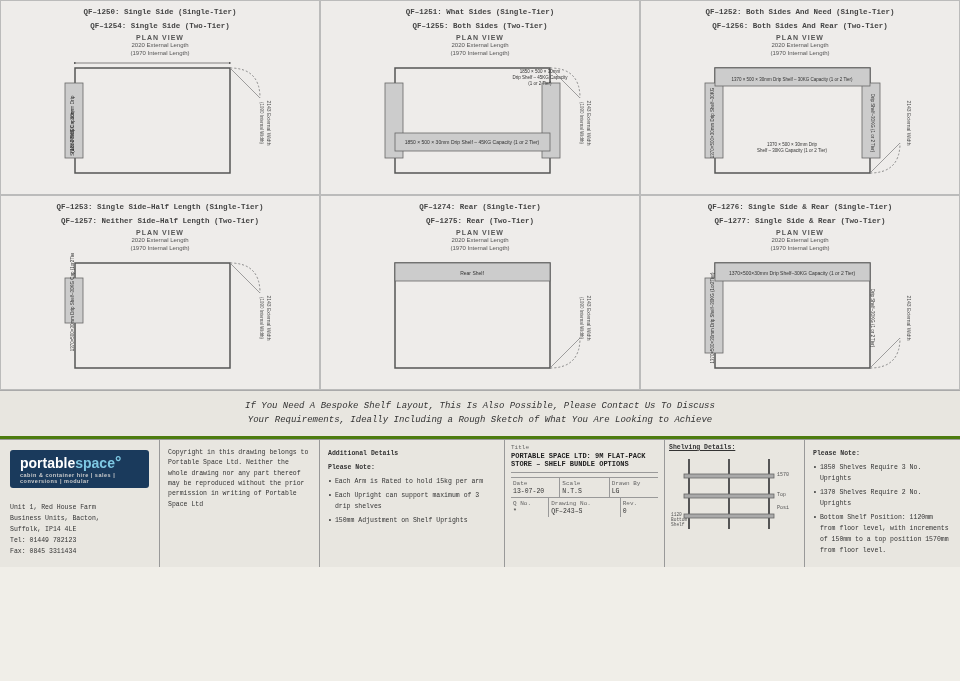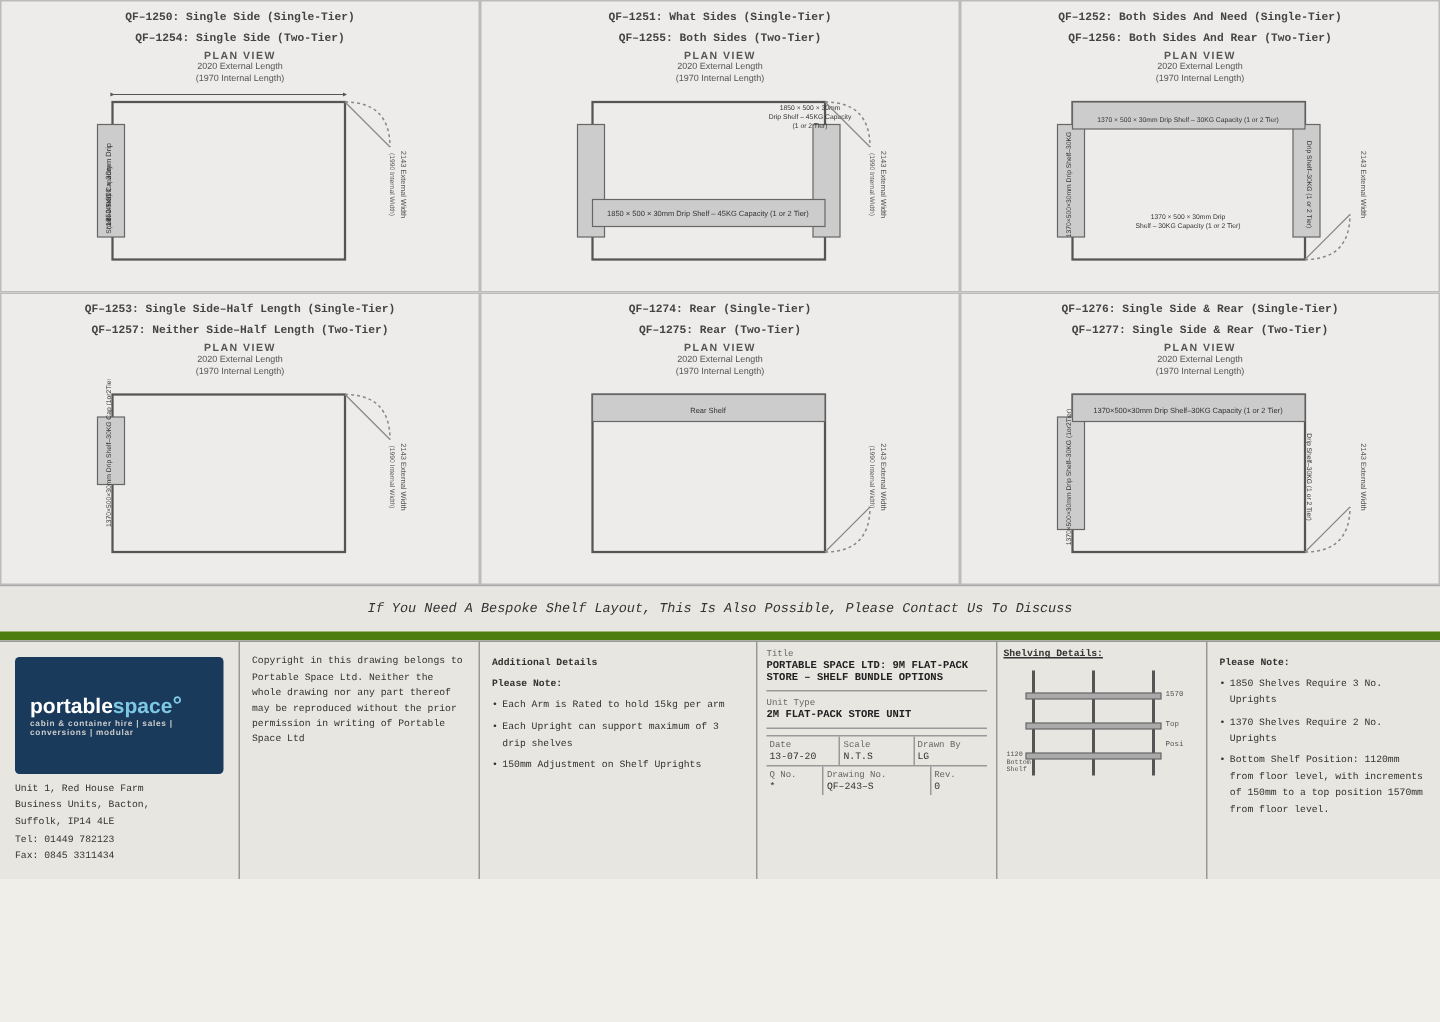--- a/index.html
+++ b/index.html
@@ -77,21 +77,21 @@
     
     .info-text {
       text-align: center;
       padding: 8px 64px;
       font-size: 9px;
       font-style: italic;
       color: #333;
       background: #e8e6e0;
       font-family: 'Courier New', monospace;
       line-height: 1.6;
-      border-bottom: 6px solid #4d7c0f;
+      border-bottom: 3px solid #4d7c0f;
     }
 
     
     .footer {
       display: flex;
       height: 170px;
       border-top: 1px solid #999;
       background: #e8e6e0;
     }
 
@@ -100,21 +100,21 @@
       border-right: 1px solid #999;
       padding: 10px;
       display: flex;
       flex-direction: column;
       justify-content: space-between;
     }
 
     .logo-box {
       background: #1a3a5c;
       color: white;
-      padding: 24px 10px;
+      padding: 4px 10px;
       border-radius: 3px;
       font-size: 14px;
       font-weight: bold;
       font-family: Arial, sans-serif;
       text-align: left;
       margin-bottom: 4px;
     }
     .logo-subtitle {
       font-size: 5.5px;
       color: #ccc;
@@ -360,20 +360,21 @@
           <text x="222" y="65" font-size="5" fill="#555" text-anchor="middle" transform="rotate(90,222,65)">2143 External Width</text>
           <text x="186" y="65" font-size="4.5" fill="#333" text-anchor="middle" transform="rotate(90,186,65)">Drip Shelf–30KG (1 or 2 Tier)</text>
         </svg>
       </div>
     </div>
 
   </div>
 
   <div class="info-text">
     <div>If You Need A Bespoke Shelf Layout, This Is Also Possible, Please Contact Us To Discuss</div>
+    <div>Your Requirements, Ideally Including a Rough Sketch of What You Are Looking to Achieve</div>
   </div>
 
   <div class="footer">
 
     <div class="footer-logo-col">
       <div>
         <div class="logo-box">
           <span style="font-weight:900;color:white;">portable</span><span style="font-weight:900;color:#7ec8e3;">space</span><span style="color:#7ec8e3;font-size:16px;">°</span>
           <div class="logo-subtitle">cabin &amp; container hire | sales | conversions | modular</div>
         </div>
@@ -396,24 +397,20 @@
       <div style="font-weight:bold;margin-bottom:3px;">Please Note:</div>
       <div class="bullet-item">Each Arm is Rated to hold 15kg per arm</div>
       <div class="bullet-item">Each Upright can support maximum of 3 drip shelves</div>
       <div class="bullet-item">150mm Adjustment on Shelf Uprights</div>
     </div>
 
     <div class="footer-title-box">
       <div style="border-bottom:1px solid #999;padding-bottom:4px;margin-bottom:4px;">
         <span class="title-label">Title</span>
         <span class="title-value">PORTABLE SPACE LTD: 9M FLAT-PACK STORE – SHELF BUNDLE OPTIONS</span>
-      </div>
-      <div style="border-bottom:1px solid #999;padding-bottom:4px;margin-bottom:4px;">
-        <span class="title-label">Unit Type</span>
-        <span class="title-value">2M FLAT-PACK STORE UNIT</span>
       </div>
       <div style="display:flex;border-top:1px solid #999;">
         <div style="flex:1;border-right:1px solid #999;padding:2px;">
           <span class="title-label">Date</span>
           <span>13-07-20</span>
         </div>
         <div style="flex:1;border-right:1px solid #999;padding:2px;">
           <span class="title-label">Scale</span>
           <span>N.T.S</span>
         </div>

